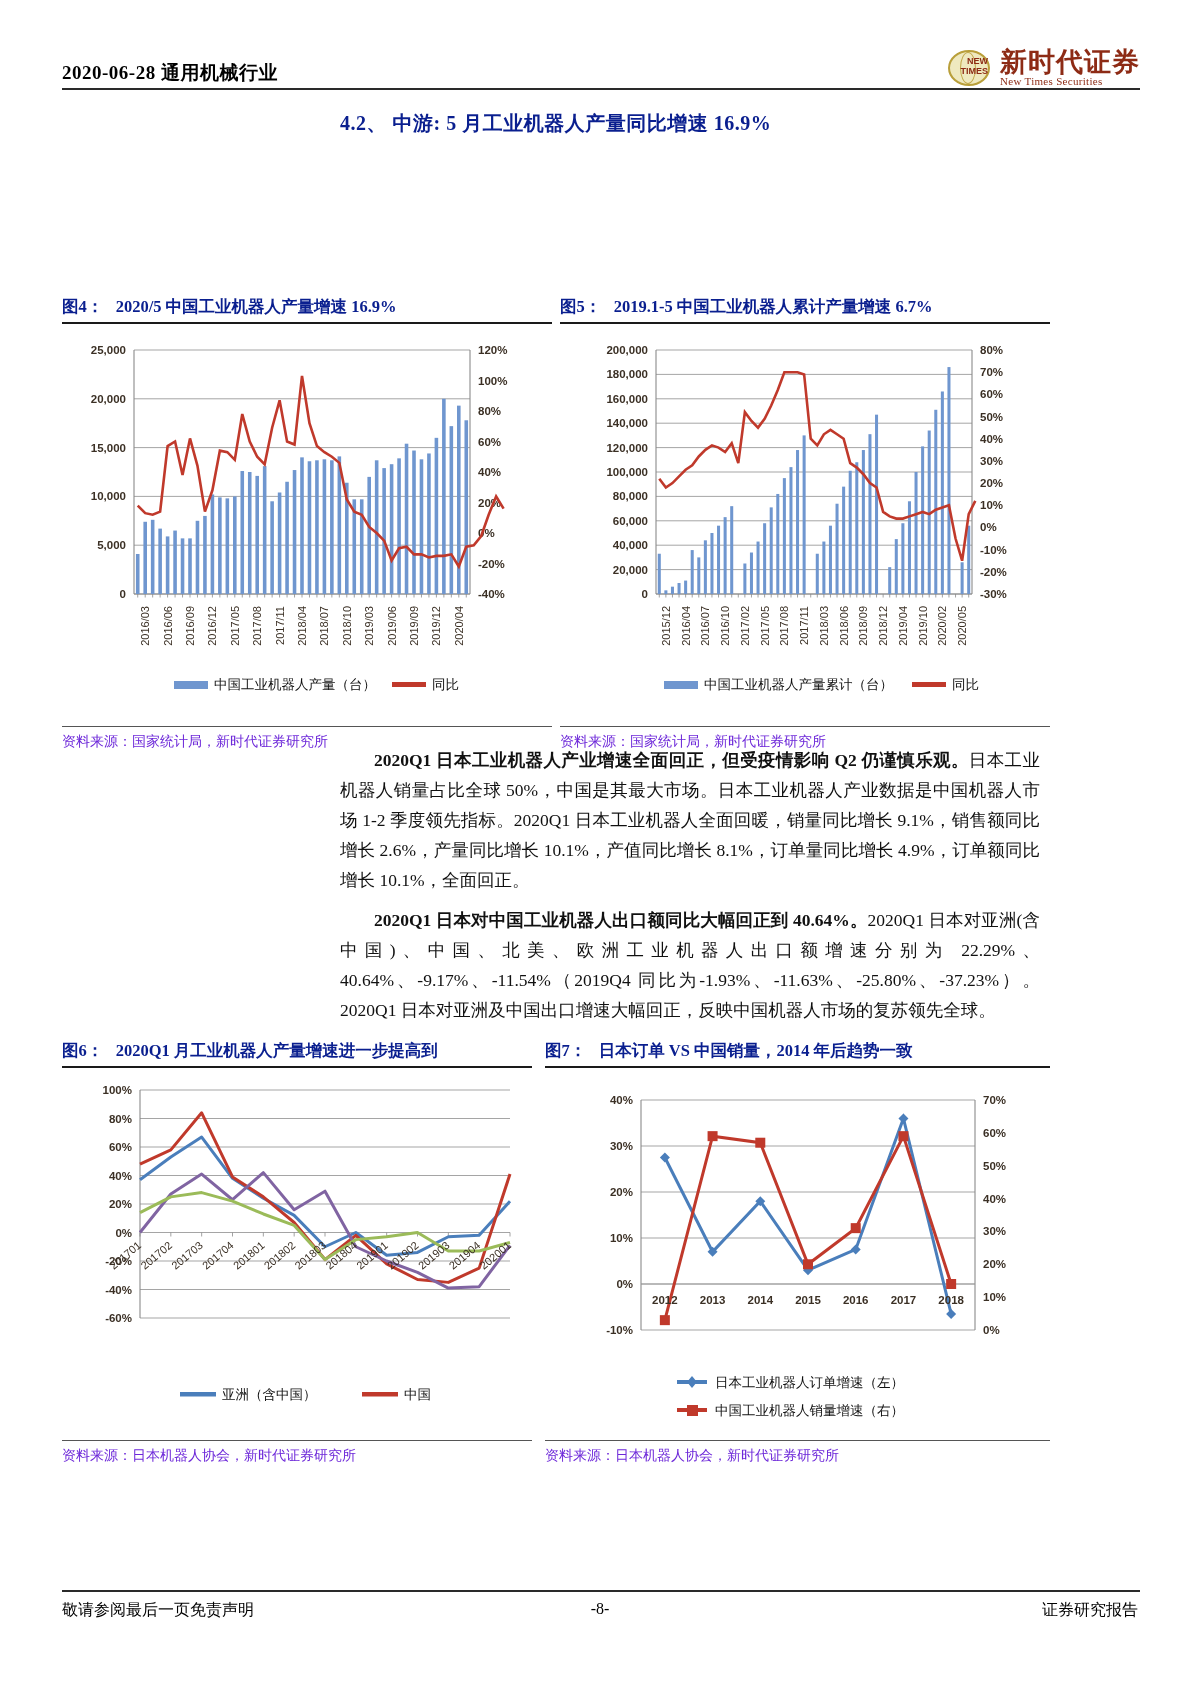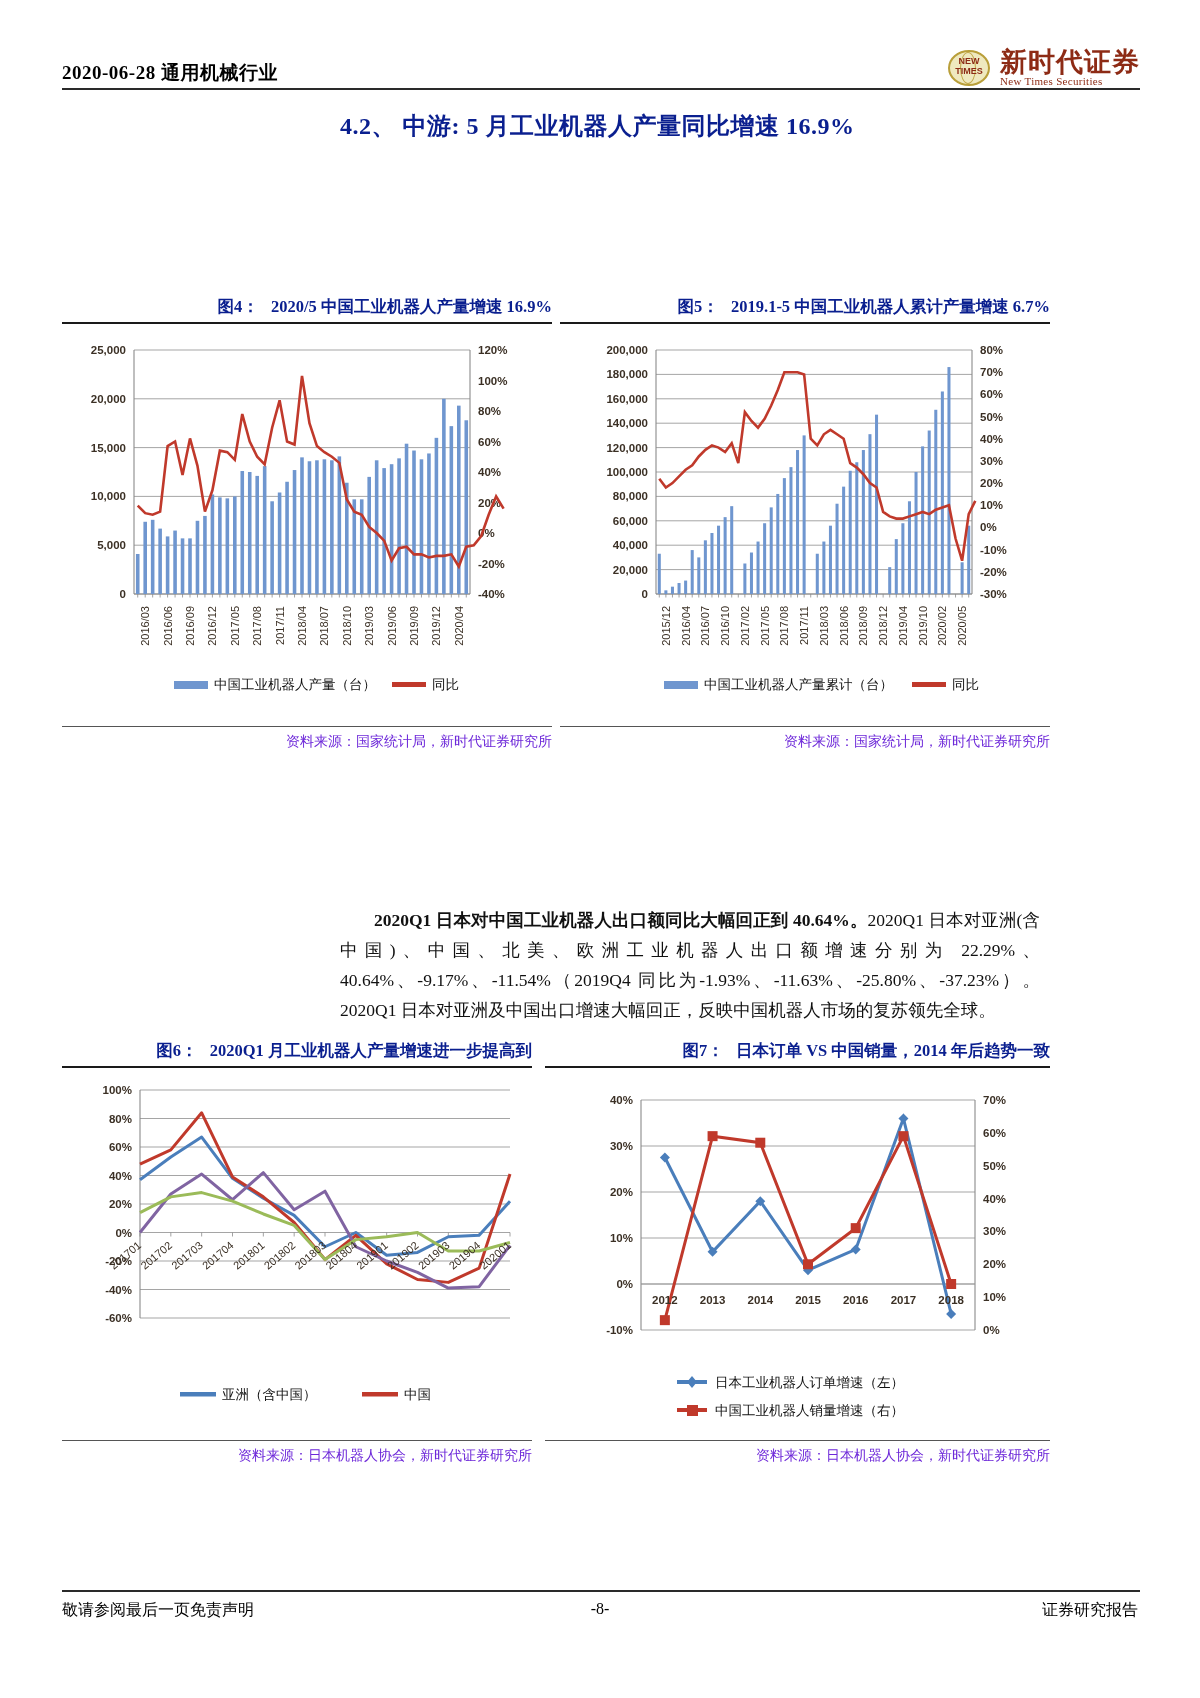--- a/index.html
+++ b/index.html
@@ -17,42 +17,42 @@
   
   .hdr { position:absolute; left:62px; top:48px; width:1078px; height:60px; }
   .hdr-left { position:absolute; left:0; top:12px; font-size:19px; font-weight:bold;
               font-family:"Liberation Serif", serif; letter-spacing:.5px; }
   .hdr-right { position:absolute; right:0; top:0; display:flex; align-items:center; gap:8px; }
   .logo-mark { width:46px; height:40px; position:relative; }
   .logo-mark .ell { position:absolute; left:2px; top:2px; width:42px; height:36px;
       border-radius:50%; background:#efe9bf; border:2px solid #b99f3a; }
   .logo-mark .ell2 { position:absolute; left:14px; top:4px; width:16px; height:32px;
       border-radius:50%; border:1.5px solid #c2a84a; }
-  .logo-mark .txt { position:absolute; left:4px; top:8px; width:38px; text-align:center;
+  .logo-mark .txt { position:absolute; left:4px; top:8px; width:38px; text-align:right;
       font-size:9px; font-weight:bold; color:#8d2b15; line-height:10px; font-family:"Liberation Sans",sans-serif;}
   .logo-words { line-height:1.05; }
   .logo-cn { font-size:27px; font-weight:bold; color:#8d2b15; letter-spacing:1px;
              font-family:"Liberation Serif", serif;text-align:right; }
   .logo-en { font-size:11px; color:#8d2b15; letter-spacing:.3px; font-family:"Liberation Serif", serif;}
   .hdr-rule { position:absolute; left:62px; top:88px; width:1078px; height:0;
               border-top:2.5px solid #2a2a2a; }
 
   
-  .sec-title { position:absolute; left:340px; top:110px; font-size:24px; font-weight:bold;
+  .sec-title { position:absolute; left:340px; top:110px; font-size:20px; font-weight:bold;
                color:#0a1f8f; font-family:"Liberation Serif", serif; letter-spacing:.5px; }
 
   
   .para { position:absolute; font-size:17.5px; line-height:30px; text-align:justify;
           font-family:"Liberation Serif", serif; color:#111; }
   .p1 { left:340px; top:155px; width:700px; }
   .ind { display:inline-block; width:34px; }
   b.bk { font-weight:bold; }
 
   
-  .figbox { position:absolute;text-align:right; }
+  .figbox { position:absolute; }
   .fig-title { font-size:16.5px; font-weight:bold; color:#0a1f8f; white-space:nowrap;
                font-family:"Liberation Serif", serif; }
   .fig-rule { border-top:2px solid #1a1a1a; margin-top:4px; }
   .fig-src { font-size:14px; color:#6d28d9; font-family:"Liberation Serif", serif; padding-top:6px;}
   .fig-srcrule { border-top:1.2px solid #555; }
 
   .chartwrap { position:relative; }
   svg { display:block; }
   .axtxt { font-family:"Liberation Sans", sans-serif; font-size:11px; fill:#3b3025; }
   .axtxt-b { font-family:"Liberation Sans", sans-serif; font-size:11.5px; fill:#3b3025; font-weight:bold;}
@@ -422,20 +422,23 @@
             <rect x="352" y="358" width="34" height="5" fill="#c0392b"></rect>
             <text x="392" y="365" class="lgtxt" text-anchor="start">同比</text>
           </g>
       </svg>
     </div>
 
     <div class="fig-srcrule" style="margin-top:2px;"></div>
     <div class="fig-src">资料来源：国家统计局，新时代证券研究所</div>
   </div>
 
+  <div class="para" style="left:340px; top:745px; width:700px;">
+    <span class="ind"></span><b class="bk">2020Q1 日本工业机器人产业增速全面回正，但受疫情影响 Q2 仍谨慎乐观。</b><span>日本工业机器人销量占比全球 50%，中国是其最大市场。日本工业机器人产业数据是中国机器人市场 1-2 季度领先指标。2020Q1 日本工业机器人全面回暖，销量同比增长 9.1%，销售额同比增长 2.6%，产量同比增长 10.1%，产值同比增长 8.1%，订单量同比增长 4.9%，订单额同比增长 10.1%，全面回正。</span>
+  </div>
 
   <div class="para" style="left:340px; top:905px; width:700px;">
     <span class="ind"></span><b class="bk">2020Q1 日本对中国工业机器人出口额同比大幅回正到 40.64%。</b><span>2020Q1 日本对亚洲(含中国)、中国、北美、欧洲工业机器人出口额增速分别为 22.29%、40.64%、-9.17%、-11.54%（2019Q4 同比为-1.93%、-11.63%、-25.80%、-37.23%）。2020Q1 日本对亚洲及中国出口增速大幅回正，反映中国机器人市场的复苏领先全球。</span>
   </div>
 
   <div class="figbox" style="left:62px; top:1040px; width:470px;">
     <div class="fig-title">
       <span>图6：</span>
       &nbsp;&nbsp;<span>2020Q1 月工业机器人产量增速进一步提高到</span>
     </div>

